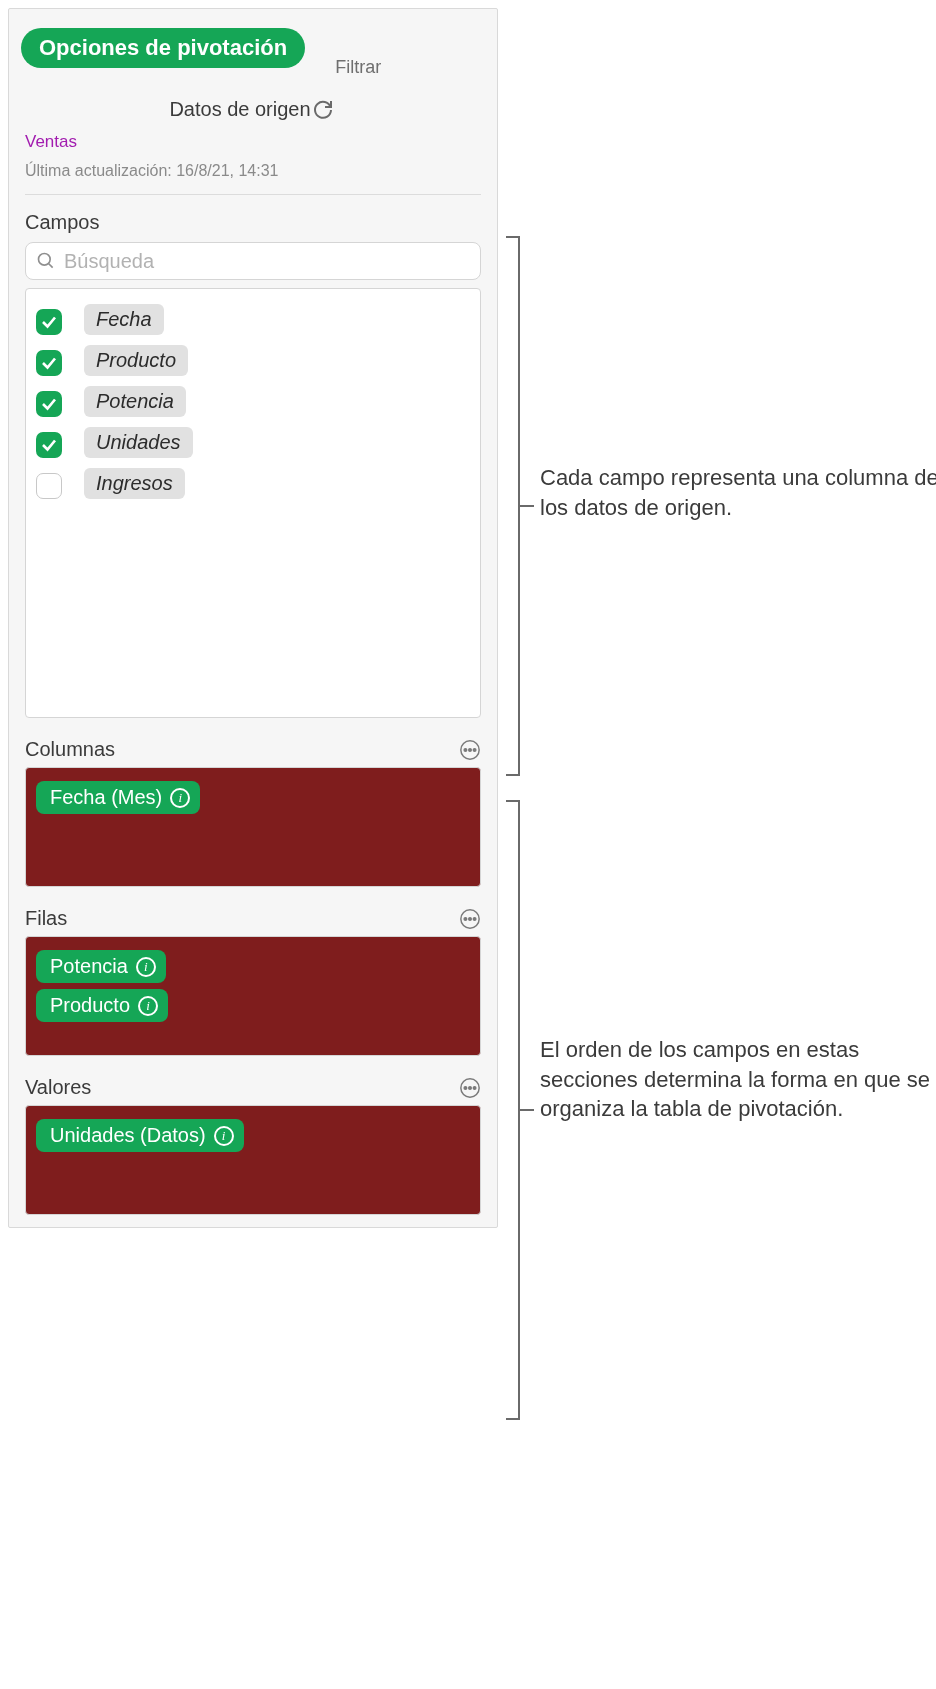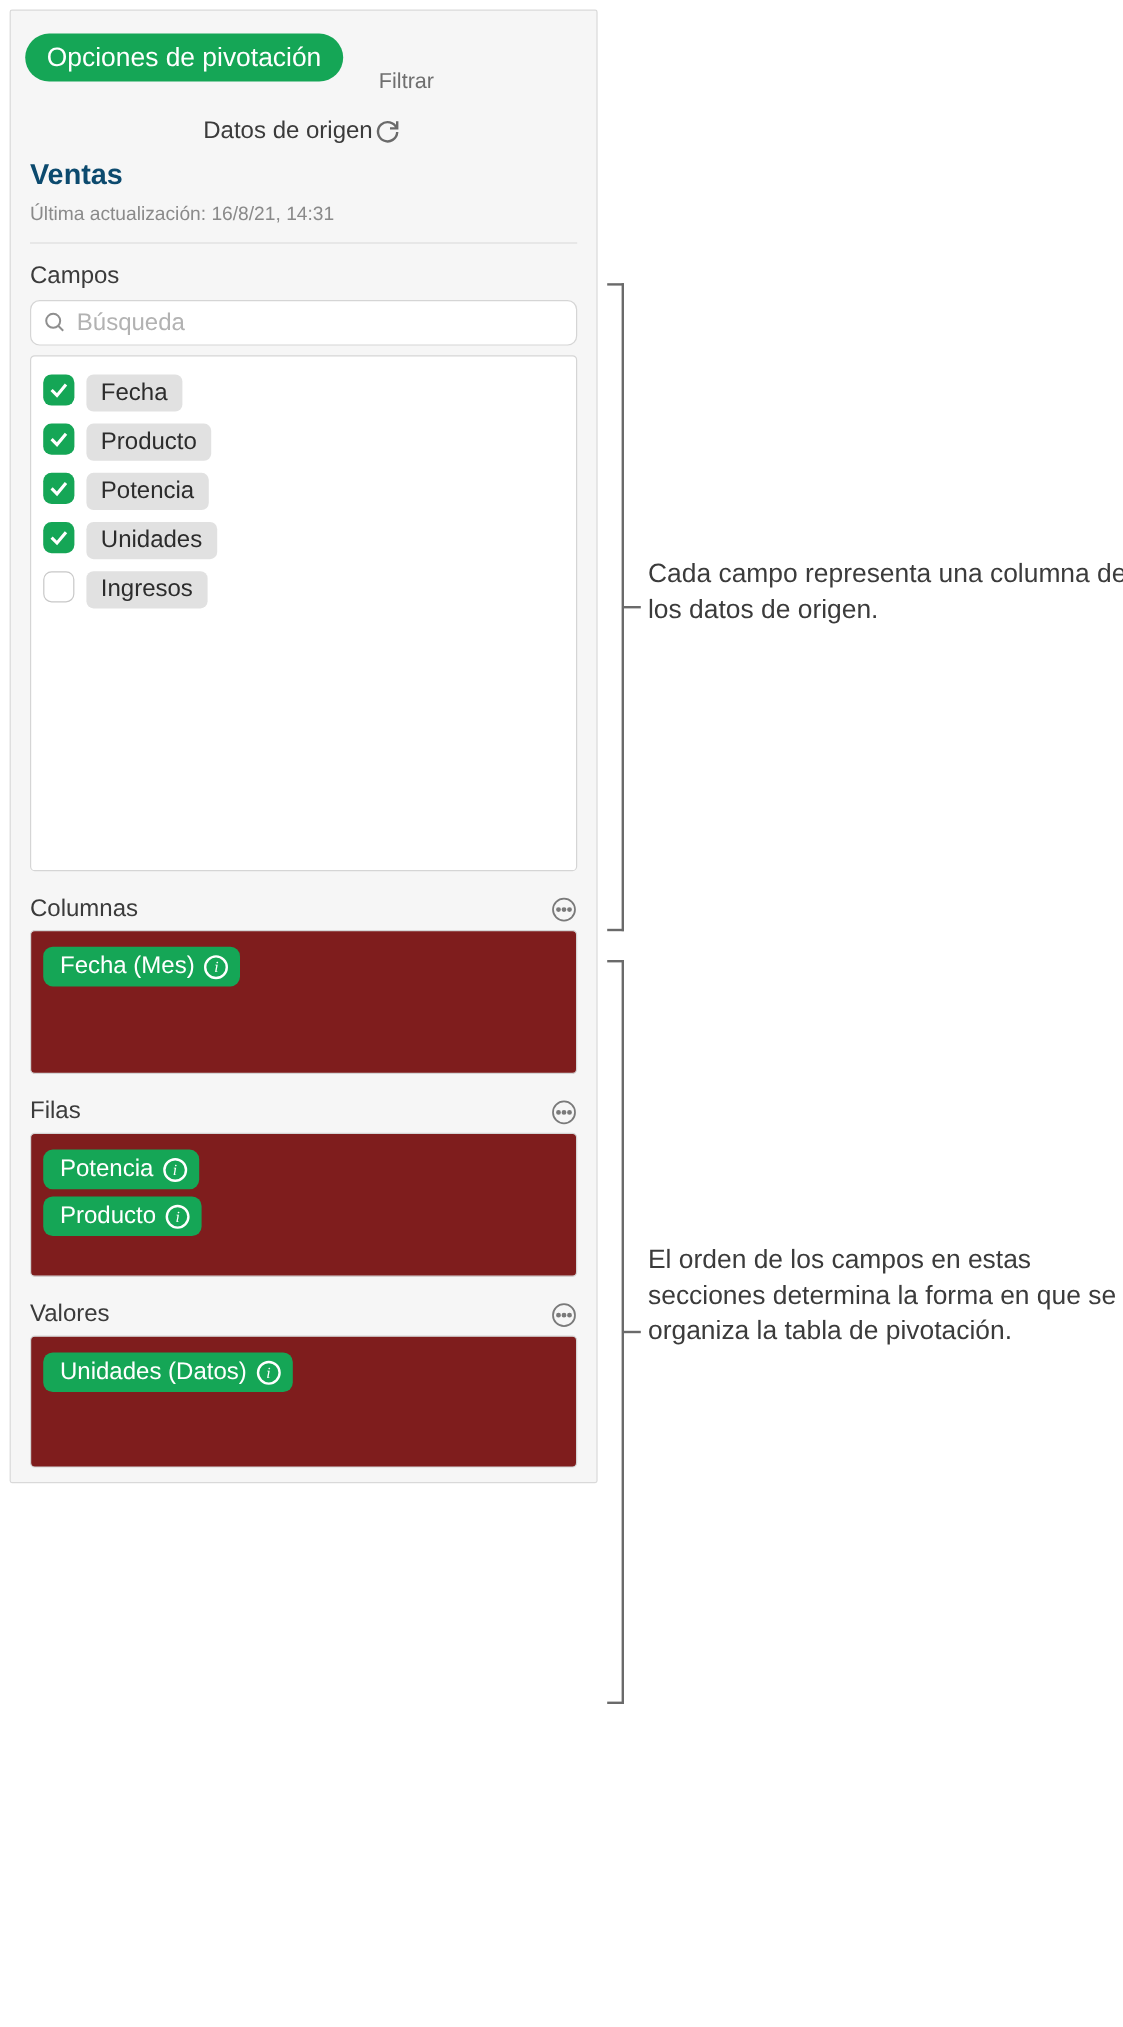--- a/index.html
+++ b/index.html
@@ -23,21 +23,21 @@
   .tabs {
     display: flex;
     align-items: center;
     padding: 8px 12px 14px 12px;
     gap: 30px;
   }
   .tab-pill {
     background: #15a656;
     color: #fff;
     font-size: 22px;
-    font-weight: 400;
+    font-weight: 700;
     padding: 7px 18px;
     border-radius: 22px;
     cursor: pointer;
   }
   .tab-plain {
     color: #6f6f6f;
     font-size: 18px;
     font-weight: 400;
     cursor: pointer;
     margin-top: 40px;
@@ -48,21 +48,21 @@
     justify-content: center;
     align-items: center;
     margin-top: 4px;
   }
   .src-title { color: #3b3b3b; font-size: 20px; }
   .refresh-btn {
     width: 26px; height: 26px;
     cursor: pointer;
     color: #6a6a6a;
   }
-  .src-name { color: #0c4a6e; font-size: 24px; font-weight: 700; margin-top: 10px; }
+  .src-name { color: #a21caf; font-size: 17px; font-weight: 400; margin-top: 10px; }
   .src-updated { color: #8a8a8a; font-size: 16px; margin-top: 10px; }
   .hr { border: none; border-top: 1px solid #dcdcdc; margin: 14px 0 16px 0; }
   .fields-label { color: #3b3b3b; font-size: 20px; margin-bottom: 8px; }
   .search-wrap {
     display: flex;
     align-items: center;
     background: #fff;
     border: 1px solid #d5d5d5;
     border-radius: 8px;
     padding: 4px 10px;
@@ -82,23 +82,24 @@
   .fields-box {
     background: #fff;
     border: 1px solid #d5d5d5;
     border-radius: 4px;
     margin-top: 8px;
     padding: 10px 10px 10px 10px;
     height: 430px;
   }
   .field-row {
     display: flex;
-    align-items: flex-start;
-    gap: 10px;
+    align-items: flex-end;
+    gap: 22px;
     padding: 5px 0;
+    font-style: italic;
   }
   .chk {
     width: 26px; height: 26px;
     border-radius: 7px;
     display: flex;
     align-items: center;
     justify-content: center;
     cursor: pointer;
     flex: none;
   }

